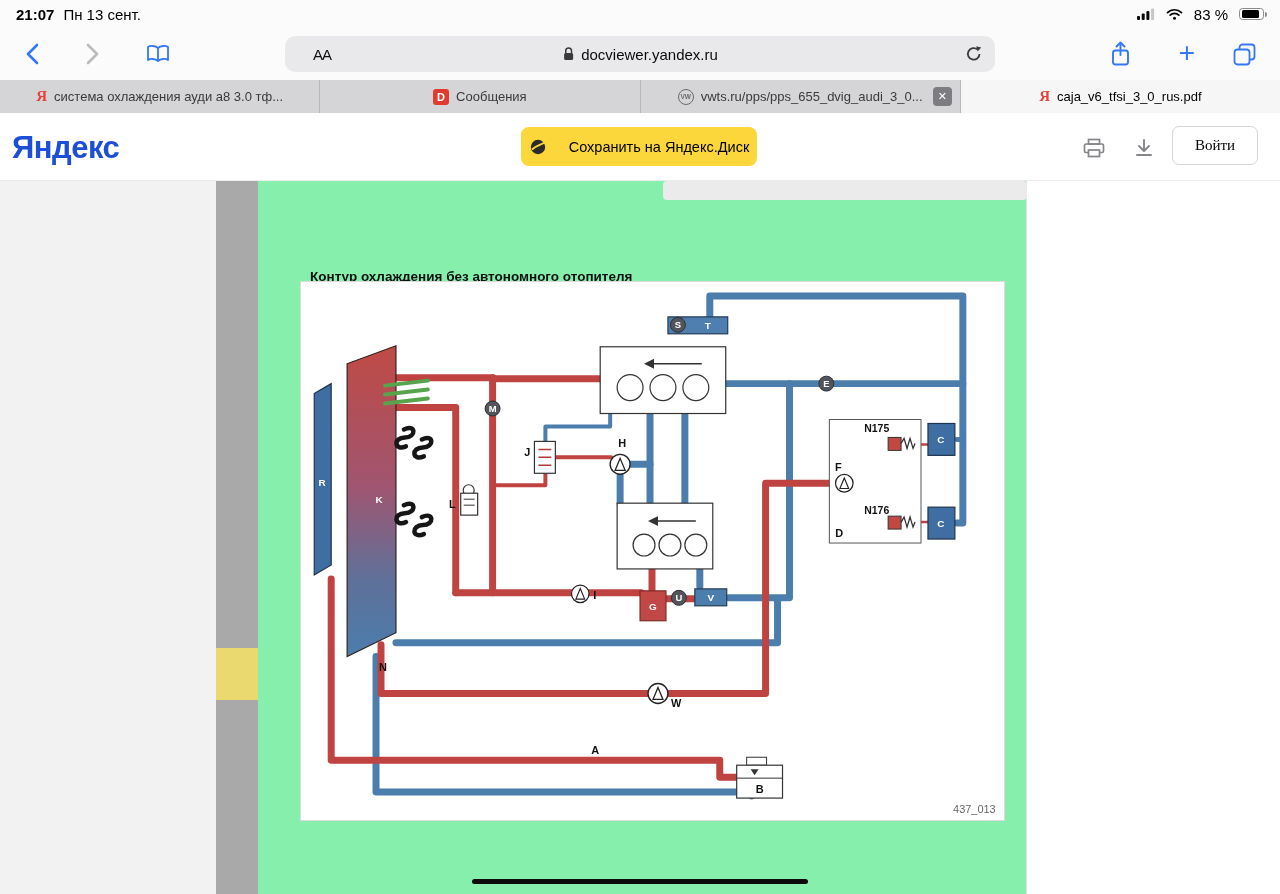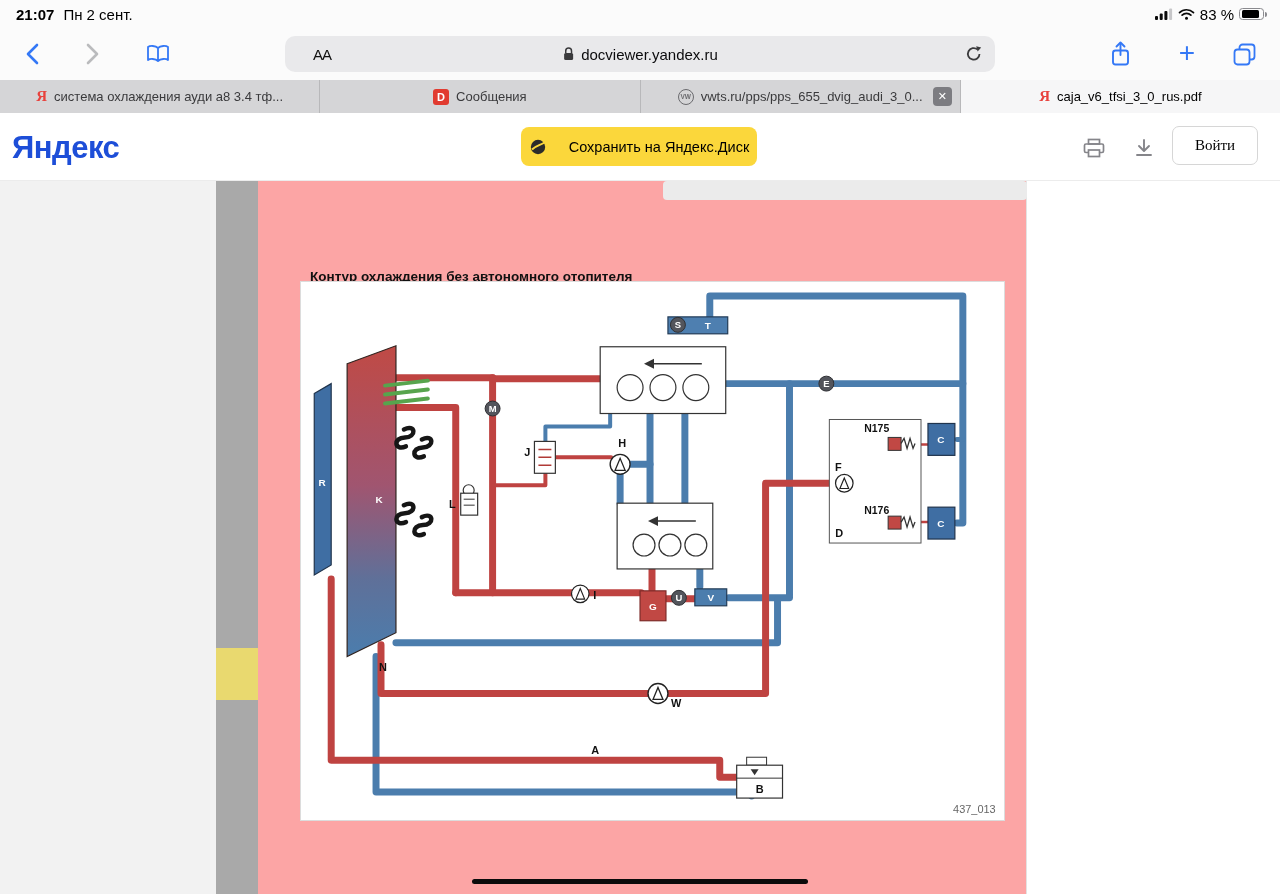--- a/index.html
+++ b/index.html
@@ -3,21 +3,21 @@
 <meta charset="utf-8">
 <style>
   *{margin:0;padding:0;box-sizing:border-box}
   body{width:1280px;height:894px;overflow:hidden;font-family:"Liberation Sans",sans-serif;background:#fff}
   #screen{position:relative;width:1280px;height:894px;background:#fbfbfb}
 
   
   .status{position:absolute;top:0;left:0;right:0;height:28px;display:flex;align-items:center;justify-content:space-between;padding:0 16px;font-size:15px;color:#000;background:#fbfbfb}
   .st-left{display:flex;align-items:center;gap:9px}
   .st-time{font-weight:700}
-  .st-right{display:flex;align-items:center;gap:5px}
+  .st-right{display:flex;align-items:center;gap:11px}
   .batt{width:25px;height:12.5px;border:1px solid #8a8a8e;border-radius:3.5px;position:relative}
   .batt .fill{position:absolute;top:1.5px;left:1.5px;bottom:1.5px;width:17px;background:#000;border-radius:1.5px}
   .batt .tip{position:absolute;right:-4px;top:3.5px;width:2.5px;height:5px;background:#8a8a8e;border-radius:0 2px 2px 0}
 
   
   .tbar{position:absolute;top:28px;left:0;right:0;height:52px;background:#fbfbfb}
   .navbtn{position:absolute;top:14px;width:24px;height:24px;display:flex;align-items:center;justify-content:center}
   .field{position:absolute;left:285px;top:8px;width:710px;height:36px;background:#e9e9eb;border-radius:10px;display:flex;align-items:center}
   .aa{margin-left:28px;font-size:15px;color:#111;letter-spacing:-1px}
   .urlwrap{position:absolute;left:50%;transform:translateX(-50%);display:flex;align-items:center;gap:6px}
@@ -40,21 +40,21 @@
   .ylogo{position:absolute;left:12px;top:17px;font-size:31px;font-weight:700;color:#1d4ed8;letter-spacing:-0.5px}
   .savebtn{position:absolute;left:521px;top:14px;width:236px;height:39px;background:#fbd73b;border:none;border-radius:8px;display:flex;align-items:center;justify-content:center;gap:22px;font-size:14.5px;color:#000;font-family:"Liberation Sans",sans-serif}
   .hicon{position:absolute;top:23px;width:24px;height:24px;display:flex;align-items:center;justify-content:center}
   .loginbtn{position:absolute;right:22px;top:13px;width:86px;height:39px;background:#fff;border:1px solid #d6d6d6;border-radius:7px;font-size:15px;color:#000;font-family:Liberation Serif, serif}
 
   
   .content{position:absolute;top:181px;left:0;width:1280px;height:713px;background:#fff}
   .leftbg{position:absolute;left:0;top:0;width:216px;height:713px;background:#f2f2f2}
   .vstrip{position:absolute;left:216px;top:0;width:42px;height:713px;background:#a9a9a9}
   .vmark{position:absolute;left:216px;top:467px;width:42px;height:52px;background:#e9d96f}
-  .page{position:absolute;left:258px;top:0;width:769px;height:713px;background:#fca5a5;border-right:1px solid #e3e3e3}
+  .page{position:absolute;left:258px;top:0;width:769px;height:713px;background:#86efac;border-right:1px solid #e3e3e3}
   .fragbar{position:absolute;left:405px;top:0;width:364px;height:19px;background:#ebebeb;border-radius:4px}
   .dtitle{position:absolute;left:52px;top:88px;font-size:13.5px;font-weight:700;color:#111}
   .diagram{position:absolute;left:42px;top:100px;border:1px solid #dcdcdc;background:#fff}
 
   .homebar{position:absolute;left:472px;top:879px;width:336px;height:5px;background:#0b0b0b;border-radius:3px}
 
   svg text{font-family:"Liberation Sans",sans-serif}
   .dl{font-size:11px;font-weight:bold;fill:#111}
   .mid{text-anchor:middle}
   .enda{text-anchor:end}
@@ -64,21 +64,21 @@
   .n17{font-size:10.5px;font-weight:bold;fill:#111}
 </style>
 </head>
 <body>
 
 <div id="screen">
 
   <div class="status">
     <div class="st-left">
       <span class="st-time">21:07</span>
-      <span>Пн 2 сент.</span>
+      <span>Пн 13 сент.</span>
     </div>
     <div class="st-right">
       <svg width="18" height="12">
         <rect x="0" y="8" width="3" height="4" rx="1" fill="#0a0a0a"></rect>
         <rect x="4.7" y="5.5" width="3" height="6.5" rx="1" fill="#0a0a0a"></rect>
         <rect x="9.4" y="3" width="3" height="9" rx="1" fill="#0a0a0a"></rect>
         <rect x="14.1" y="0.5" width="3" height="11.5" rx="1" fill="#c7c7c9"></rect>
       </svg>
       <svg width="17" height="12" fill="none" stroke="#0a0a0a" stroke-width="1.7" stroke-linecap="round">
         <path d="M 1.5 4.6 A 10 10 0 0 1 15.5 4.6"></path>
@@ -137,21 +137,21 @@
       <svg width="23" height="23" fill="none" stroke="#3478f6" stroke-width="1.8">
         <rect x="6.5" y="1.5" width="15" height="15" rx="3"></rect>
         <rect x="1.5" y="6.5" width="15" height="15" rx="3" fill="#fbfbfb"></rect>
       </svg>
     </div>
   </div>
 
   <div class="tabs">
     <div class="tab">
       <span class="fav-ya">Я</span>
-      <span class="tlabel">система охлаждения ауди а8 3.4 тф...</span>
+      <span class="tlabel">система охлаждения ауди а8 3.0 тф...</span>
     </div>
     <div class="tab">
       <span class="fav-d">D</span>
       <span class="tlabel">Сообщения</span>
     </div>
     <div class="tab" style="">
       <span class="fav-vw">VW</span>
       <span class="tlabel">vwts.ru/pps/pps_655_dvig_audi_3_0...</span>
       <span class="closebox">✕</span>
     </div>

